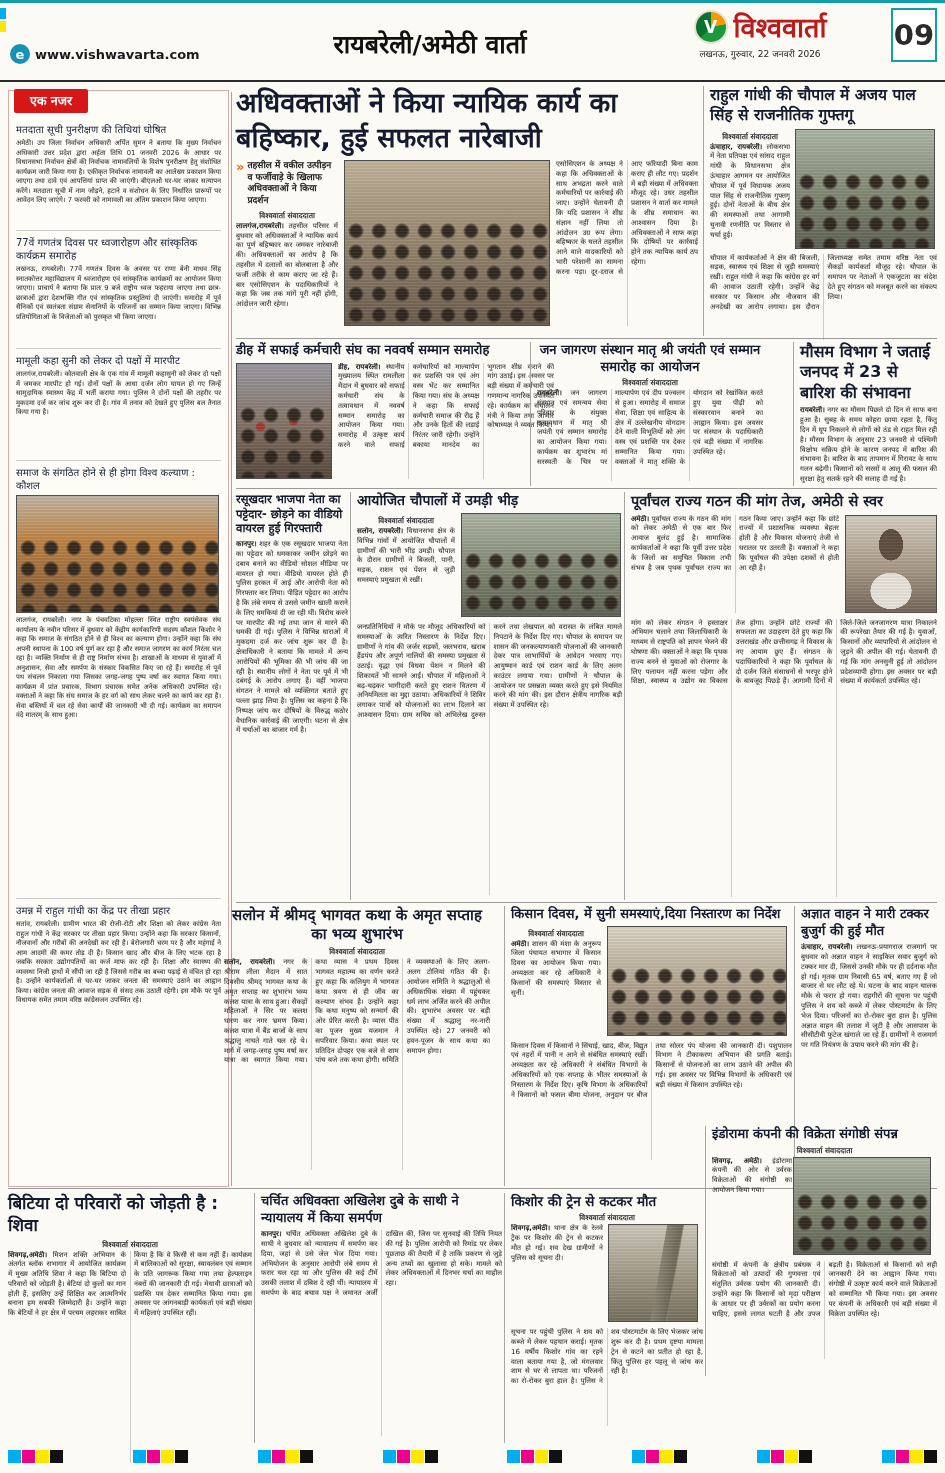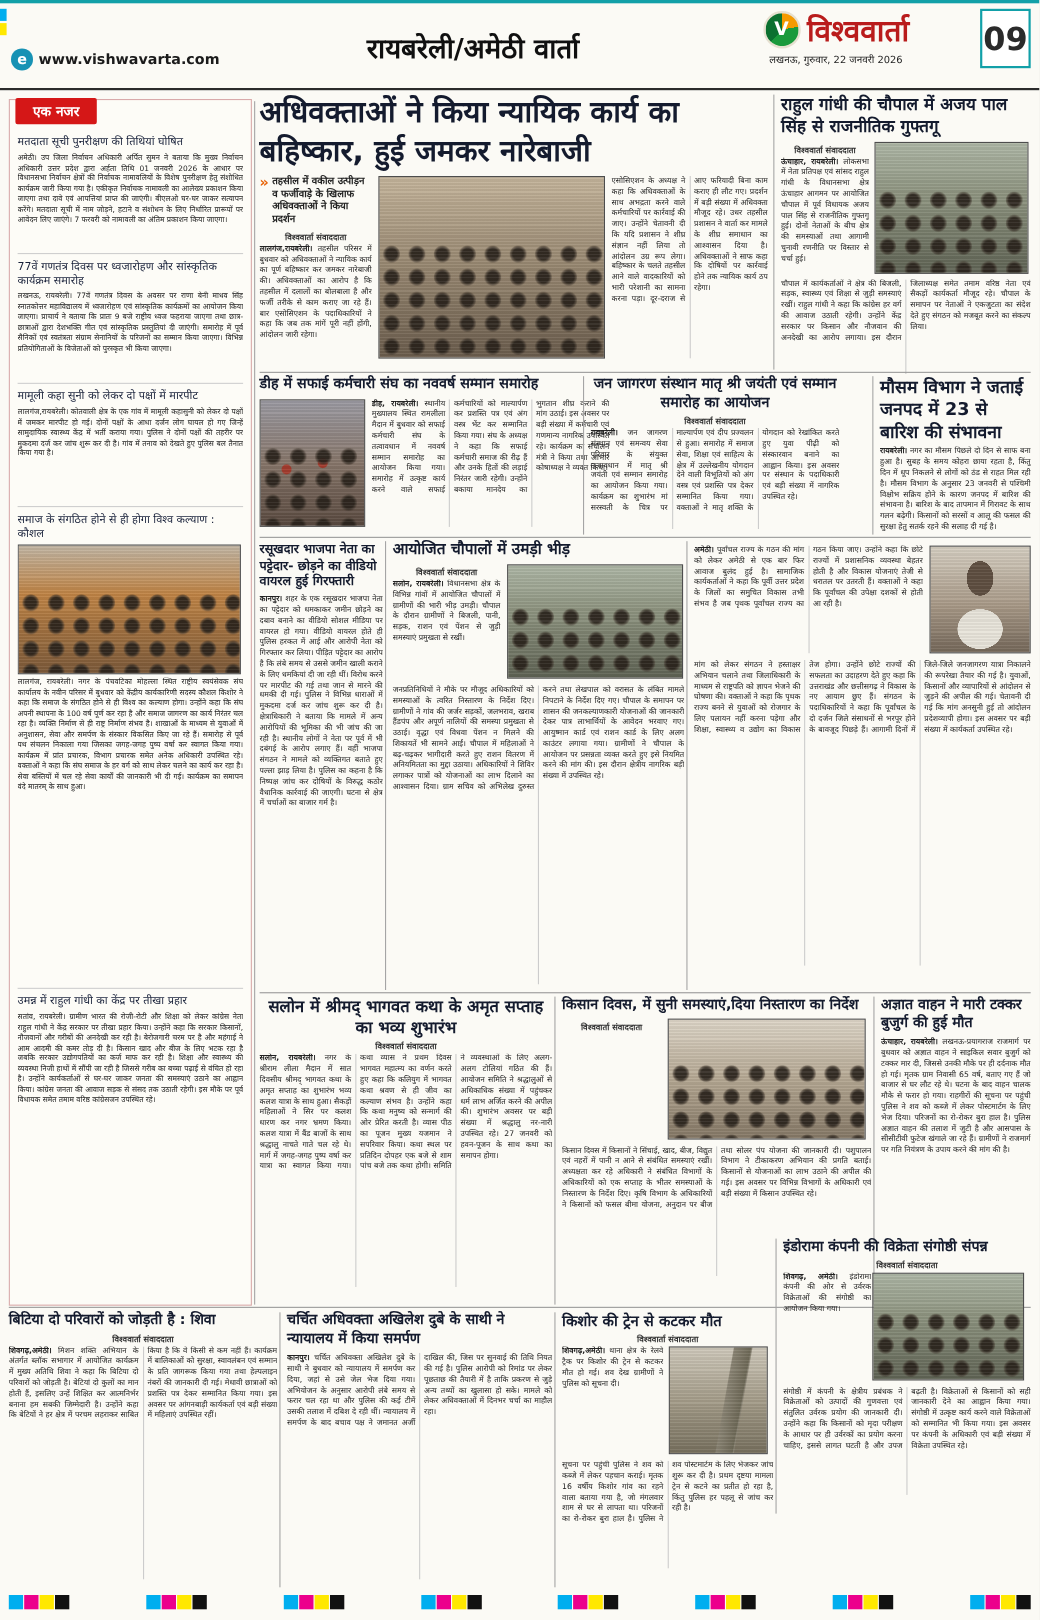--- a/index.html
+++ b/index.html
@@ -108,21 +108,21 @@
       <div class="ekn-item" style="height:280px">
         <div class="ekn-h">उमन्न में राहुल गांधी का केंद्र पर तीखा प्रहार</div>
         <div class="ekn-b body-txt" style="height:248px">सतांव, रायबरेली। ग्रामीण भारत की रोजी-रोटी और शिक्षा को लेकर कांग्रेस नेता राहुल गांधी ने केंद्र सरकार पर तीखा प्रहार किया। उन्होंने कहा कि सरकार किसानों, नौजवानों और गरीबों की अनदेखी कर रही है। बेरोजगारी चरम पर है और महंगाई ने आम आदमी की कमर तोड़ दी है। किसान खाद और बीज के लिए भटक रहा है जबकि सरकार उद्योगपतियों का कर्ज माफ कर रही है। शिक्षा और स्वास्थ्य की व्यवस्था निजी हाथों में सौंपी जा रही है जिससे गरीब का बच्चा पढ़ाई से वंचित हो रहा है। उन्होंने कार्यकर्ताओं से घर-घर जाकर जनता की समस्याएं उठाने का आह्वान किया। कांग्रेस जनता की आवाज सड़क से संसद तक उठाती रहेगी। इस मौके पर पूर्व विधायक समेत तमाम वरिष्ठ कांग्रेसजन उपस्थित रहे।</div>
       </div>
     </div>
   </aside>
 
   <div class="abs" style="left:231px;top:92px;width:1px;height:1094px;background:#a5a5a5"></div>
 
   <section class="abs" style="left:236px;top:86px;width:462px;height:250px">
-    <div class="hl" style="font-size:27px">अधिवक्ताओं ने किया न्यायिक कार्य का बहिष्कार, हुई जमकर नारेबाजी</div>
+    <div class="hl" style="font-size:27px">अधिवक्ताओं ने किया न्यायिक कार्य का बहिष्कार, हुई सफलत नारेबाजी</div>
     <div class="row" style="height:168px;gap:6px;margin-top:5px">
       <div style="width:102px;flex:none">
         <div class="kick">
           <span class="kick-ic">»</span>
           <span class="kick-tx">तहसील में वकील उत्पीड़न व फर्जीवाड़े के खिलाफ अधिवक्ताओं ने किया प्रदर्शन</span>
         </div>
         <div class="byline">विश्ववार्ता संवाददाता</div>
         <div class="body-txt" style="height:92px"><span class="dl">लालगंज,रायबरेली।</span> <span>तहसील परिसर में बुधवार को अधिवक्ताओं ने न्यायिक कार्य का पूर्ण बहिष्कार कर जमकर नारेबाजी की। अधिवक्ताओं का आरोप है कि तहसील में दलालों का बोलबाला है और फर्जी तरीके से काम कराए जा रहे हैं। बार एसोसिएशन के पदाधिकारियों ने कहा कि जब तक मांगें पूरी नहीं होंगी, आंदोलन जारी रहेगा।</span></div>
       </div>
       <div class="ph ph-meeting crowd" style="width:206px;height:166px"></div>
@@ -176,55 +176,57 @@
       <div style="width:98px;flex:none">
         <div class="byline">विश्ववार्ता संवाददाता</div>
         <div class="body-txt" style="height:88px"><span class="dl">सलोन, रायबरेली।</span> <span>विधानसभा क्षेत्र के विभिन्न गांवों में आयोजित चौपालों में ग्रामीणों की भारी भीड़ उमड़ी। चौपाल के दौरान ग्रामीणों ने बिजली, पानी, सड़क, राशन एवं पेंशन से जुड़ी समस्याएं प्रमुखता से रखीं।</span></div>
       </div>
       <div class="ph ph-outdoor crowd" style="width:160px;height:104px"></div>
     </div>
     <div class="body-txt cols2" style="height:272px;margin-top:4px">जनप्रतिनिधियों ने मौके पर मौजूद अधिकारियों को समस्याओं के त्वरित निस्तारण के निर्देश दिए। ग्रामीणों ने गांव की जर्जर सड़कों, जलभराव, खराब हैंडपंप और अपूर्ण नालियों की समस्या प्रमुखता से उठाई। वृद्धा एवं विधवा पेंशन न मिलने की शिकायतें भी सामने आईं। चौपाल में महिलाओं ने बढ़-चढ़कर भागीदारी करते हुए राशन वितरण में अनियमितता का मुद्दा उठाया। अधिकारियों ने शिविर लगाकर पात्रों को योजनाओं का लाभ दिलाने का आश्वासन दिया। ग्राम सचिव को अभिलेख दुरुस्त करने तथा लेखपाल को वरासत के लंबित मामले निपटाने के निर्देश दिए गए। चौपाल के समापन पर शासन की जनकल्याणकारी योजनाओं की जानकारी देकर पात्र लाभार्थियों के आवेदन भरवाए गए। आयुष्मान कार्ड एवं राशन कार्ड के लिए अलग काउंटर लगाया गया। ग्रामीणों ने चौपाल के आयोजन पर प्रसन्नता व्यक्त करते हुए इसे नियमित करने की मांग की। इस दौरान क्षेत्रीय नागरिक बड़ी संख्या में उपस्थित रहे।</div>
   </section>
 
   <section class="abs vline" style="left:624px;top:492px;width:313px;height:408px">
+    <div class="hl" style="font-size:14.5px">पूर्वांचल राज्य गठन की मांग तेज, अमेठी से स्वर</div>
     <div class="row" style="height:100px;gap:6px;margin-top:4px">
       <div class="body-txt cols2" style="flex:1;height:98px"><span class="dl">अमेठी।</span> <span>पूर्वांचल राज्य के गठन की मांग को लेकर अमेठी से एक बार फिर आवाज बुलंद हुई है। सामाजिक कार्यकर्ताओं ने कहा कि पूर्वी उत्तर प्रदेश के जिलों का समुचित विकास तभी संभव है जब पृथक पूर्वांचल राज्य का गठन किया जाए। उन्होंने कहा कि छोटे राज्यों में प्रशासनिक व्यवस्था बेहतर होती है और विकास योजनाएं तेजी से धरातल पर उतरती हैं। वक्ताओं ने कहा कि पूर्वांचल की उपेक्षा दशकों से होती आ रही है।</span></div>
       <div class="ph ph-portrait" style="width:92px;height:98px"></div>
     </div>
     <div class="body-txt cols3" style="height:278px;margin-top:4px">मांग को लेकर संगठन ने हस्ताक्षर अभियान चलाने तथा जिलाधिकारी के माध्यम से राष्ट्रपति को ज्ञापन भेजने की घोषणा की। वक्ताओं ने कहा कि पृथक राज्य बनने से युवाओं को रोजगार के लिए पलायन नहीं करना पड़ेगा और शिक्षा, स्वास्थ्य व उद्योग का विकास तेज होगा। उन्होंने छोटे राज्यों की सफलता का उदाहरण देते हुए कहा कि उत्तराखंड और छत्तीसगढ़ ने विकास के नए आयाम छुए हैं। संगठन के पदाधिकारियों ने कहा कि पूर्वांचल के दो दर्जन जिले संसाधनों से भरपूर होने के बावजूद पिछड़े हैं। आगामी दिनों में जिले-जिले जनजागरण यात्रा निकालने की रूपरेखा तैयार की गई है। युवाओं, किसानों और व्यापारियों से आंदोलन से जुड़ने की अपील की गई। चेतावनी दी गई कि मांग अनसुनी हुई तो आंदोलन प्रदेशव्यापी होगा। इस अवसर पर बड़ी संख्या में कार्यकर्ता उपस्थित रहे।</div>
   </section>
 
   <div class="hrule" style="left:236px;top:902px;width:701px"></div>
 
-  <section class="abs" style="left:236px;top:906px;width:266px;height:280px">
+  <section class="abs" style="left:224px;top:906px;width:266px;height:280px">
     <div class="hl" style="font-size:15px;text-align:center">सलोन में श्रीमद् भागवत कथा के अमृत सप्ताह का भव्य शुभारंभ</div>
     <div class="byline">विश्ववार्ता संवाददाता</div>
     <div class="body-txt cols3" style="height:212px"><span class="dl">सलोन, रायबरेली।</span> <span>नगर के श्रीराम लीला मैदान में सात दिवसीय श्रीमद् भागवत कथा के अमृत सप्ताह का शुभारंभ भव्य कलश यात्रा के साथ हुआ। सैकड़ों महिलाओं ने सिर पर कलश धारण कर नगर भ्रमण किया। कलश यात्रा में बैंड बाजों के साथ श्रद्धालु नाचते गाते चल रहे थे। मार्ग में जगह-जगह पुष्प वर्षा कर यात्रा का स्वागत किया गया। कथा व्यास ने प्रथम दिवस भागवत महात्म्य का वर्णन करते हुए कहा कि कलियुग में भागवत कथा श्रवण से ही जीव का कल्याण संभव है। उन्होंने कहा कि कथा मनुष्य को सन्मार्ग की ओर प्रेरित करती है। व्यास पीठ का पूजन मुख्य यजमान ने सपरिवार किया। कथा स्थल पर प्रतिदिन दोपहर एक बजे से शाम पांच बजे तक कथा होगी। समिति ने व्यवस्थाओं के लिए अलग-अलग टोलियां गठित की हैं। आयोजन समिति ने श्रद्धालुओं से अधिकाधिक संख्या में पहुंचकर धर्म लाभ अर्जित करने की अपील की। शुभारंभ अवसर पर बड़ी संख्या में श्रद्धालु नर-नारी उपस्थित रहे। 27 जनवरी को हवन-पूजन के साथ कथा का समापन होगा।</span></div>
   </section>
 
   <section class="abs vline" style="left:504px;top:906px;width:288px;height:280px">
     <div class="hl" style="font-size:13px">किसान दिवस, में सुनी समस्याएं,दिया निस्तारण का निर्देश</div>
     <div class="row" style="height:112px;gap:6px;margin-top:3px">
       <div style="width:90px;flex:none">
         <div class="byline">विश्ववार्ता संवाददाता</div>
+        <div class="body-txt" style="height:94px"><span class="dl">अमेठी।</span> <span>शासन की मंशा के अनुरूप जिला पंचायत सभागार में किसान दिवस का आयोजन किया गया। अध्यक्षता कर रहे अधिकारी ने किसानों की समस्याएं विस्तार से सुनीं।</span></div>
       </div>
       <div class="ph ph-hall crowd" style="width:180px;height:110px"></div>
     </div>
     <div class="body-txt cols2" style="height:118px;margin-top:4px">किसान दिवस में किसानों ने सिंचाई, खाद, बीज, विद्युत एवं नहरों में पानी न आने से संबंधित समस्याएं रखीं। अध्यक्षता कर रहे अधिकारी ने संबंधित विभागों के अधिकारियों को एक सप्ताह के भीतर समस्याओं के निस्तारण के निर्देश दिए। कृषि विभाग के अधिकारियों ने किसानों को फसल बीमा योजना, अनुदान पर बीज तथा सोलर पंप योजना की जानकारी दी। पशुपालन विभाग ने टीकाकरण अभियान की प्रगति बताई। किसानों से योजनाओं का लाभ उठाने की अपील की गई। इस अवसर पर विभिन्न विभागों के अधिकारी एवं बड़ी संख्या में किसान उपस्थित रहे।</div>
   </section>
 
   <section class="abs vline" style="left:794px;top:906px;width:143px;height:280px">
     <div class="hl" style="font-size:13px">अज्ञात वाहन ने मारी टक्कर बुजुर्ग की हुई मौत</div>
     <div class="body-txt" style="height:234px;margin-top:4px"><span class="dl">ऊंचाहार, रायबरेली।</span> <span>लखनऊ-प्रयागराज राजमार्ग पर बुधवार को अज्ञात वाहन ने साइकिल सवार बुजुर्ग को टक्कर मार दी, जिससे उनकी मौके पर ही दर्दनाक मौत हो गई। मृतक ग्राम निवासी 65 वर्ष, बताए गए हैं जो बाजार से घर लौट रहे थे। घटना के बाद वाहन चालक मौके से फरार हो गया। राहगीरों की सूचना पर पहुंची पुलिस ने शव को कब्जे में लेकर पोस्टमार्टम के लिए भेज दिया। परिजनों का रो-रोकर बुरा हाल है। पुलिस अज्ञात वाहन की तलाश में जुटी है और आसपास के सीसीटीवी फुटेज खंगाले जा रहे हैं। ग्रामीणों ने राजमार्ग पर गति नियंत्रण के उपाय करने की मांग की है।</span></div>
   </section>
 
   <div class="hrule" style="left:8px;top:1188px;width:929px"></div>
 
   <section class="abs" style="left:8px;top:1193px;width:244px;height:250px">
-    <div class="hl" style="font-size:13px">बिटिया दो परिवारों को जोड़ती है : शिवा</div>
+    <div class="hl" style="font-size:17px">बिटिया दो परिवारों को जोड़ती है : शिवा</div>
     <div class="byline">विश्ववार्ता संवाददाता</div>
     <div class="body-txt cols2" style="height:212px"><span class="dl">शिवगढ़,अमेठी।</span> <span>मिशन शक्ति अभियान के अंतर्गत ब्लॉक सभागार में आयोजित कार्यक्रम में मुख्य अतिथि शिवा ने कहा कि बिटिया दो परिवारों को जोड़ती है। बेटियां दो कुलों का मान होती हैं, इसलिए उन्हें शिक्षित कर आत्मनिर्भर बनाना हम सबकी जिम्मेदारी है। उन्होंने कहा कि बेटियों ने हर क्षेत्र में परचम लहराकर साबित किया है कि वे किसी से कम नहीं हैं। कार्यक्रम में बालिकाओं को सुरक्षा, स्वावलंबन एवं सम्मान के प्रति जागरूक किया गया तथा हेल्पलाइन नंबरों की जानकारी दी गई। मेधावी छात्राओं को प्रशस्ति पत्र देकर सम्मानित किया गया। इस अवसर पर आंगनबाड़ी कार्यकर्ता एवं बड़ी संख्या में महिलाएं उपस्थित रहीं।</span></div>
   </section>
 
   <section class="abs vline" style="left:254px;top:1193px;width:248px;height:250px">
     <div class="hl" style="font-size:13px">चर्चित अधिवक्ता अखिलेश दुबे के साथी ने न्यायालय में किया समर्पण</div>
     <div class="body-txt cols2" style="height:206px;margin-top:4px"><span class="dl">कानपुर।</span> <span>चर्चित अधिवक्ता अखिलेश दुबे के साथी ने बुधवार को न्यायालय में समर्पण कर दिया, जहां से उसे जेल भेज दिया गया। अभियोजन के अनुसार आरोपी लंबे समय से फरार चल रहा था और पुलिस की कई टीमें उसकी तलाश में दबिश दे रही थीं। न्यायालय में समर्पण के बाद बचाव पक्ष ने जमानत अर्जी दाखिल की, जिस पर सुनवाई की तिथि नियत की गई है। पुलिस आरोपी को रिमांड पर लेकर पूछताछ की तैयारी में है ताकि प्रकरण से जुड़े अन्य तथ्यों का खुलासा हो सके। मामले को लेकर अधिवक्ताओं में दिनभर चर्चा का माहौल रहा।</span></div>
   </section>
 
   <section class="abs vline" style="left:504px;top:1193px;width:199px;height:250px">

